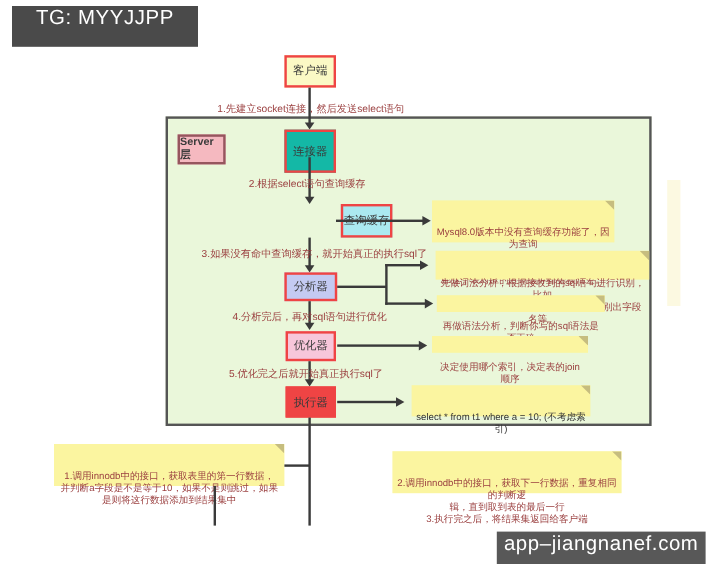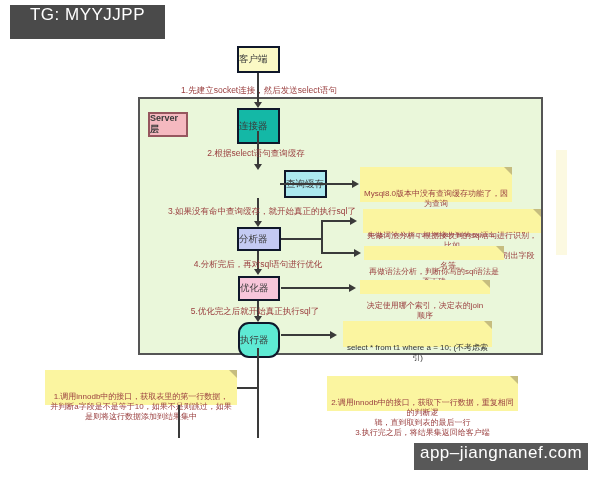--- a/index.html
+++ b/index.html
@@ -1,22 +1,22 @@
 <!DOCTYPE html>
 <html><head>
 <meta charset="utf-8">
 <style>
   html,body{margin:0;padding:0;}
   body{width:600px;height:480px;background:#ffffff;position:relative;overflow:hidden;
        font-family:"Liberation Sans","DejaVu Sans",sans-serif;}
   .badge{position:absolute;color:#fff;display:flex;align-items:flex-start;justify-content:center;
          font-size:17px;letter-spacing:0.5px;}
   .container{position:absolute;border:2px solid #555;box-sizing:border-box;}
-  .node{position:absolute;border:2px solid #0f172a;box-sizing:border-box;display:flex;
-        align-items:center;font-size:9.5px;color:#3a3a3a;}
+  .node{position:absolute;border:2px solid #ef4444;box-sizing:border-box;display:flex;
+        align-items:center;justify-content:center;font-size:9.5px;color:#3a3a3a;}
   .lineV{position:absolute;width:2px;background:#3a3a3a;}
   .lineH{position:absolute;height:2px;background:#3a3a3a;}
   .ah-down{position:absolute;width:0;height:0;border-left:4px solid transparent;
            border-right:4px solid transparent;border-top:6px solid #3a3a3a;}
   .ah-right{position:absolute;width:0;height:0;border-top:4px solid transparent;
             border-bottom:4px solid transparent;border-left:7px solid #3a3a3a;}
   .step{position:absolute;transform:translateX(-50%);white-space:nowrap;
         font-size:8.5px;color:#9b4040;}
   .note{position:absolute;font-size:8px;line-height:10px;text-align:center;
         white-space:pre-line;box-sizing:border-box;padding:2px 3px;color:#9b4040;}
@@ -72,21 +72,21 @@
 <div class="step" style="left:258px;top:259px;">4.分析完后，再对sql语句进行优化</div>
 
 <div class="node" style="left: 238px; top: 276px; width: 42px; height: 25px; background: rgb(247, 198, 218);">
   <span>优化器</span>
 </div>
 
 <div class="lineV" style="left:257px;top:301px;height:17px;"></div>
 <div class="ah-down" style="left:254px;top:316px;"></div>
 <div class="step" style="left:255px;top:306px;">5.优化完之后就开始真正执行sql了</div>
 
-<div class="node" style="left: 238px; top: 322px; width: 42px; height: 36px; background: #5eead4; border-radius: 11px;">
+<div class="node" style="left: 238px; top: 322px; width: 42px; height: 26px; background: #ef4444;">
   <span>执行器</span>
 </div>
 
 <div class="lineV" style="left:257px;top:348px;height:90px;"></div>
 
 <div class="lineH" style="left:280px;top:183px;width:74px;"></div>
 <div class="ah-right" style="left:352px;top:180px;"></div>
 
 <div class="lineH" style="left:281px;top:238px;width:41px;"></div>
 <div class="lineV" style="left:321px;top:220px;height:34px;"></div>

